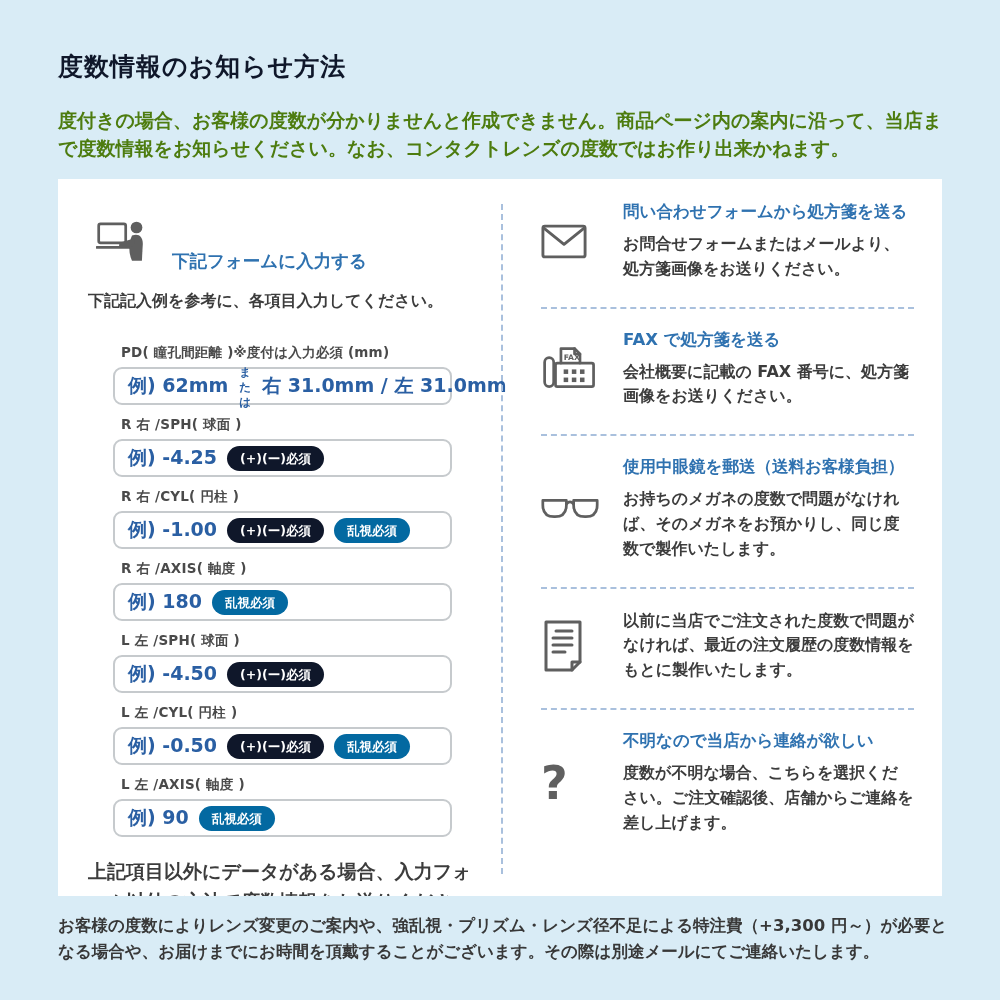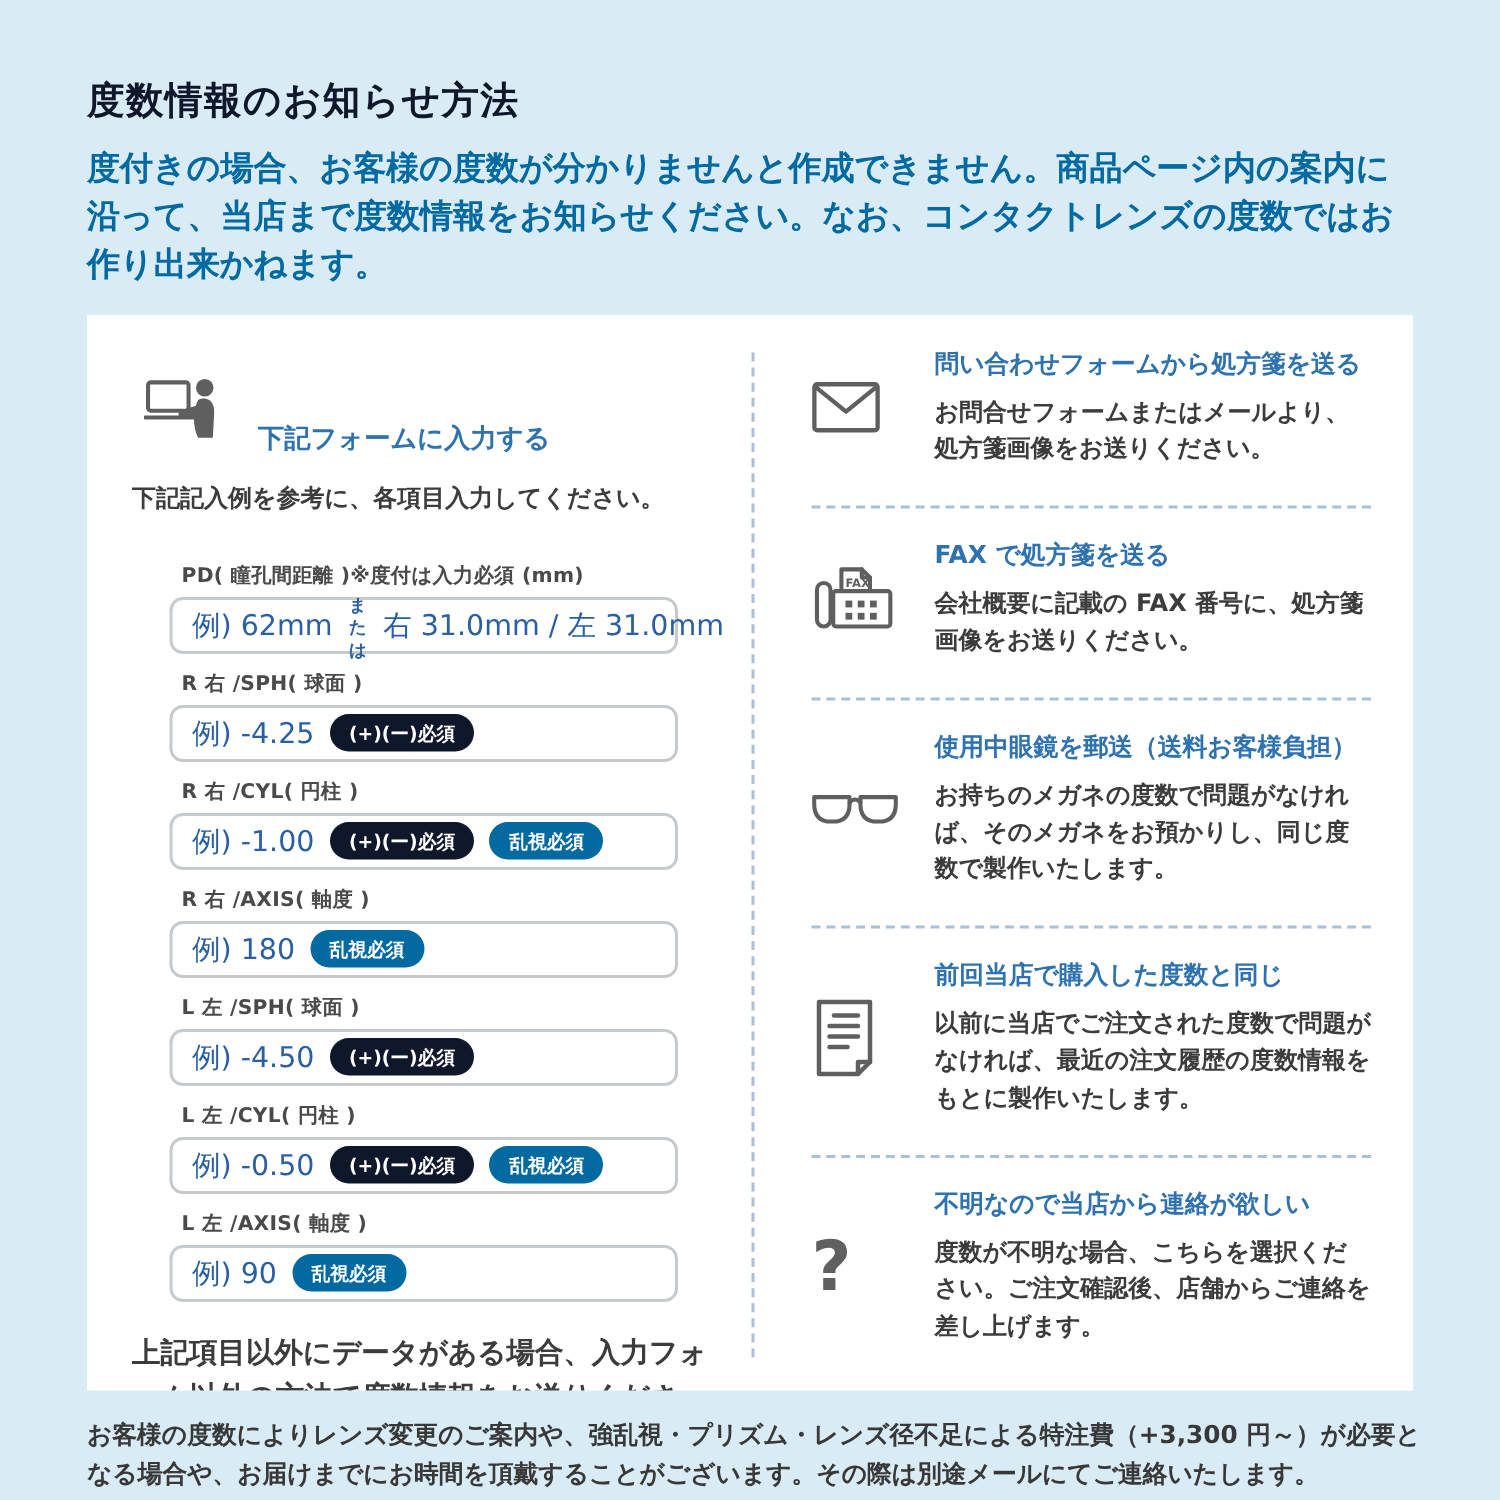--- a/index.html
+++ b/index.html
@@ -8,21 +8,21 @@
     background:#d9ecf6;
     font-family:"DejaVu Sans", sans-serif;
     color:#3a3a3a;
   }
   .page { padding:50px 58px 0 58px; }
 
   .page-title {
     font-size:25px; font-weight:bold; color:#0f172a; letter-spacing:1px;
   }
   .intro {
-    margin-top:14px; font-size:22px; line-height:1.45; font-weight:600; color:#0369a1;
+    margin-top:24px; font-size:19px; line-height:1.45; font-weight:600; color:#4d7c0f;
     width:890px;
   }
 
   .card {
     margin-top:17px; background:#ffffff; width:884px; height:717px;
     display:flex; overflow:hidden;
   }
 
   
   .left-col { width:443px; flex:none; padding:30px 18px 0 30px; }
@@ -39,21 +39,21 @@
 
   .fields { margin-top:32px; padding-left:25px; }
   .field-label {
     font-size:13.5px; font-weight:bold; color:#4a4a4a; margin:0 0 5px 8px; letter-spacing:.2px;
   }
   .field-box {
     width:339px; height:38px; border:2px solid #c6cacd; border-radius:9px;
     display:flex; align-items:center; gap:10px; padding:0 13px; margin-bottom:11px;
     background:#ffffff;
   }
-  .ex { font-size:19px; font-weight:normal; color:#2a5fa3; white-space:nowrap; }
+  .ex { font-size:19px; font-weight:bold; color:#2a5fa3; white-space:nowrap; }
   .ex-small { font-size:11.5px; font-weight:bold; color:#2a5fa3; margin:3px 1px 0 1px; }
   .pill {
     height:25px; line-height:25px; border-radius:13px; padding:0 13px;
     font-size:12.5px; font-weight:bold; color:#ffffff; white-space:nowrap;
   }
   .pill-blue { background:#0f172a; }
   .pill-orange { background:#0369a1; }
 
   .form-note {
     margin-top:20px; font-size:19px; font-weight:700; color:#3c3c3c; line-height:1.55;
@@ -232,21 +232,20 @@
           <svg viewBox="0 0 44 52" width="44" height="52">
             <path class="st" d="M5 2 h34 v40 l-8 8 H5 z"></path>
             <path class="st" d="M31 50 v-8 h8"></path>
             <line class="st" x1="15" y1="11" x2="31" y2="11"></line>
             <line class="st" x1="12" y1="18" x2="31" y2="18"></line>
             <line class="st" x1="12" y1="25" x2="31" y2="25"></line>
             <line class="st" x1="12" y1="32" x2="24" y2="32"></line>
           </svg>
         </span>
         <div class="method-text">
-          <div class="method-title">前回当店で購入した度数と同じ</div>
           <div class="method-body">以前に当店でご注文された度数で問題がなければ、最近の注文履歴の度数情報をもとに製作いたします。</div>
         </div>
       </div>
 
       <div class="method">
         <span class="method-icon">
           <span class="qmark">?</span>
         </span>
         <div class="method-text">
           <div class="method-title">不明なので当店から連絡が欲しい</div>

